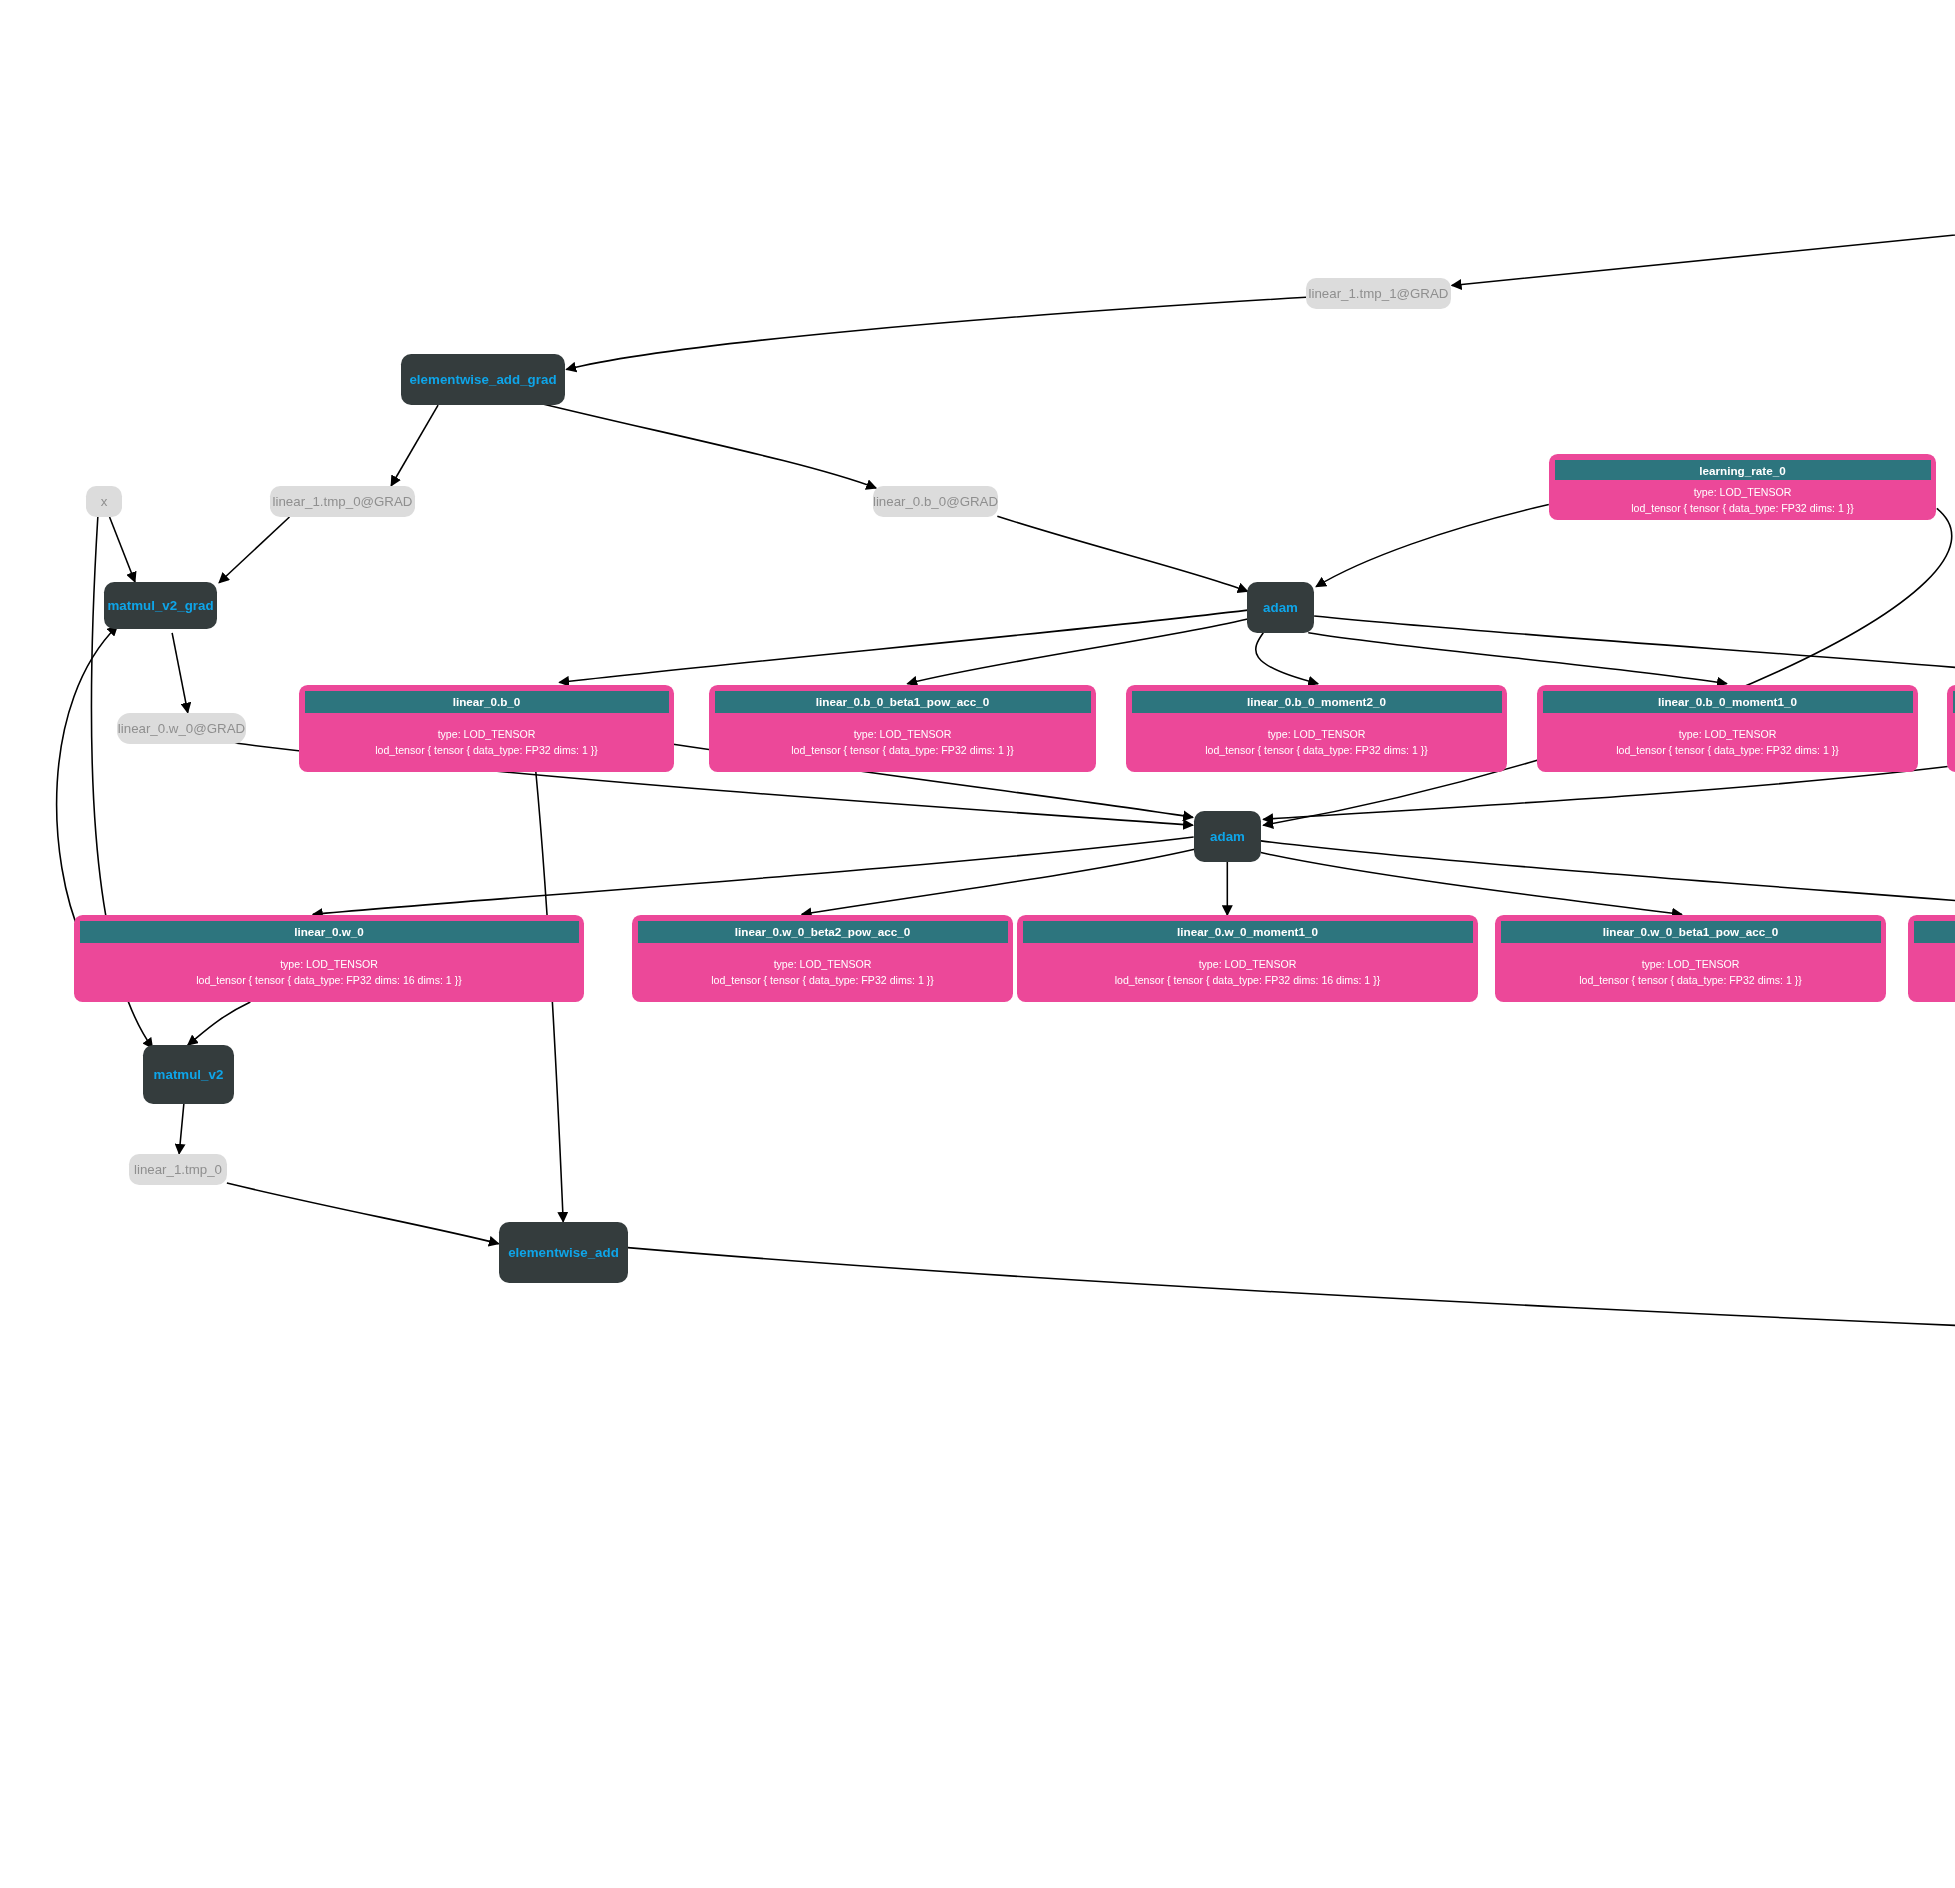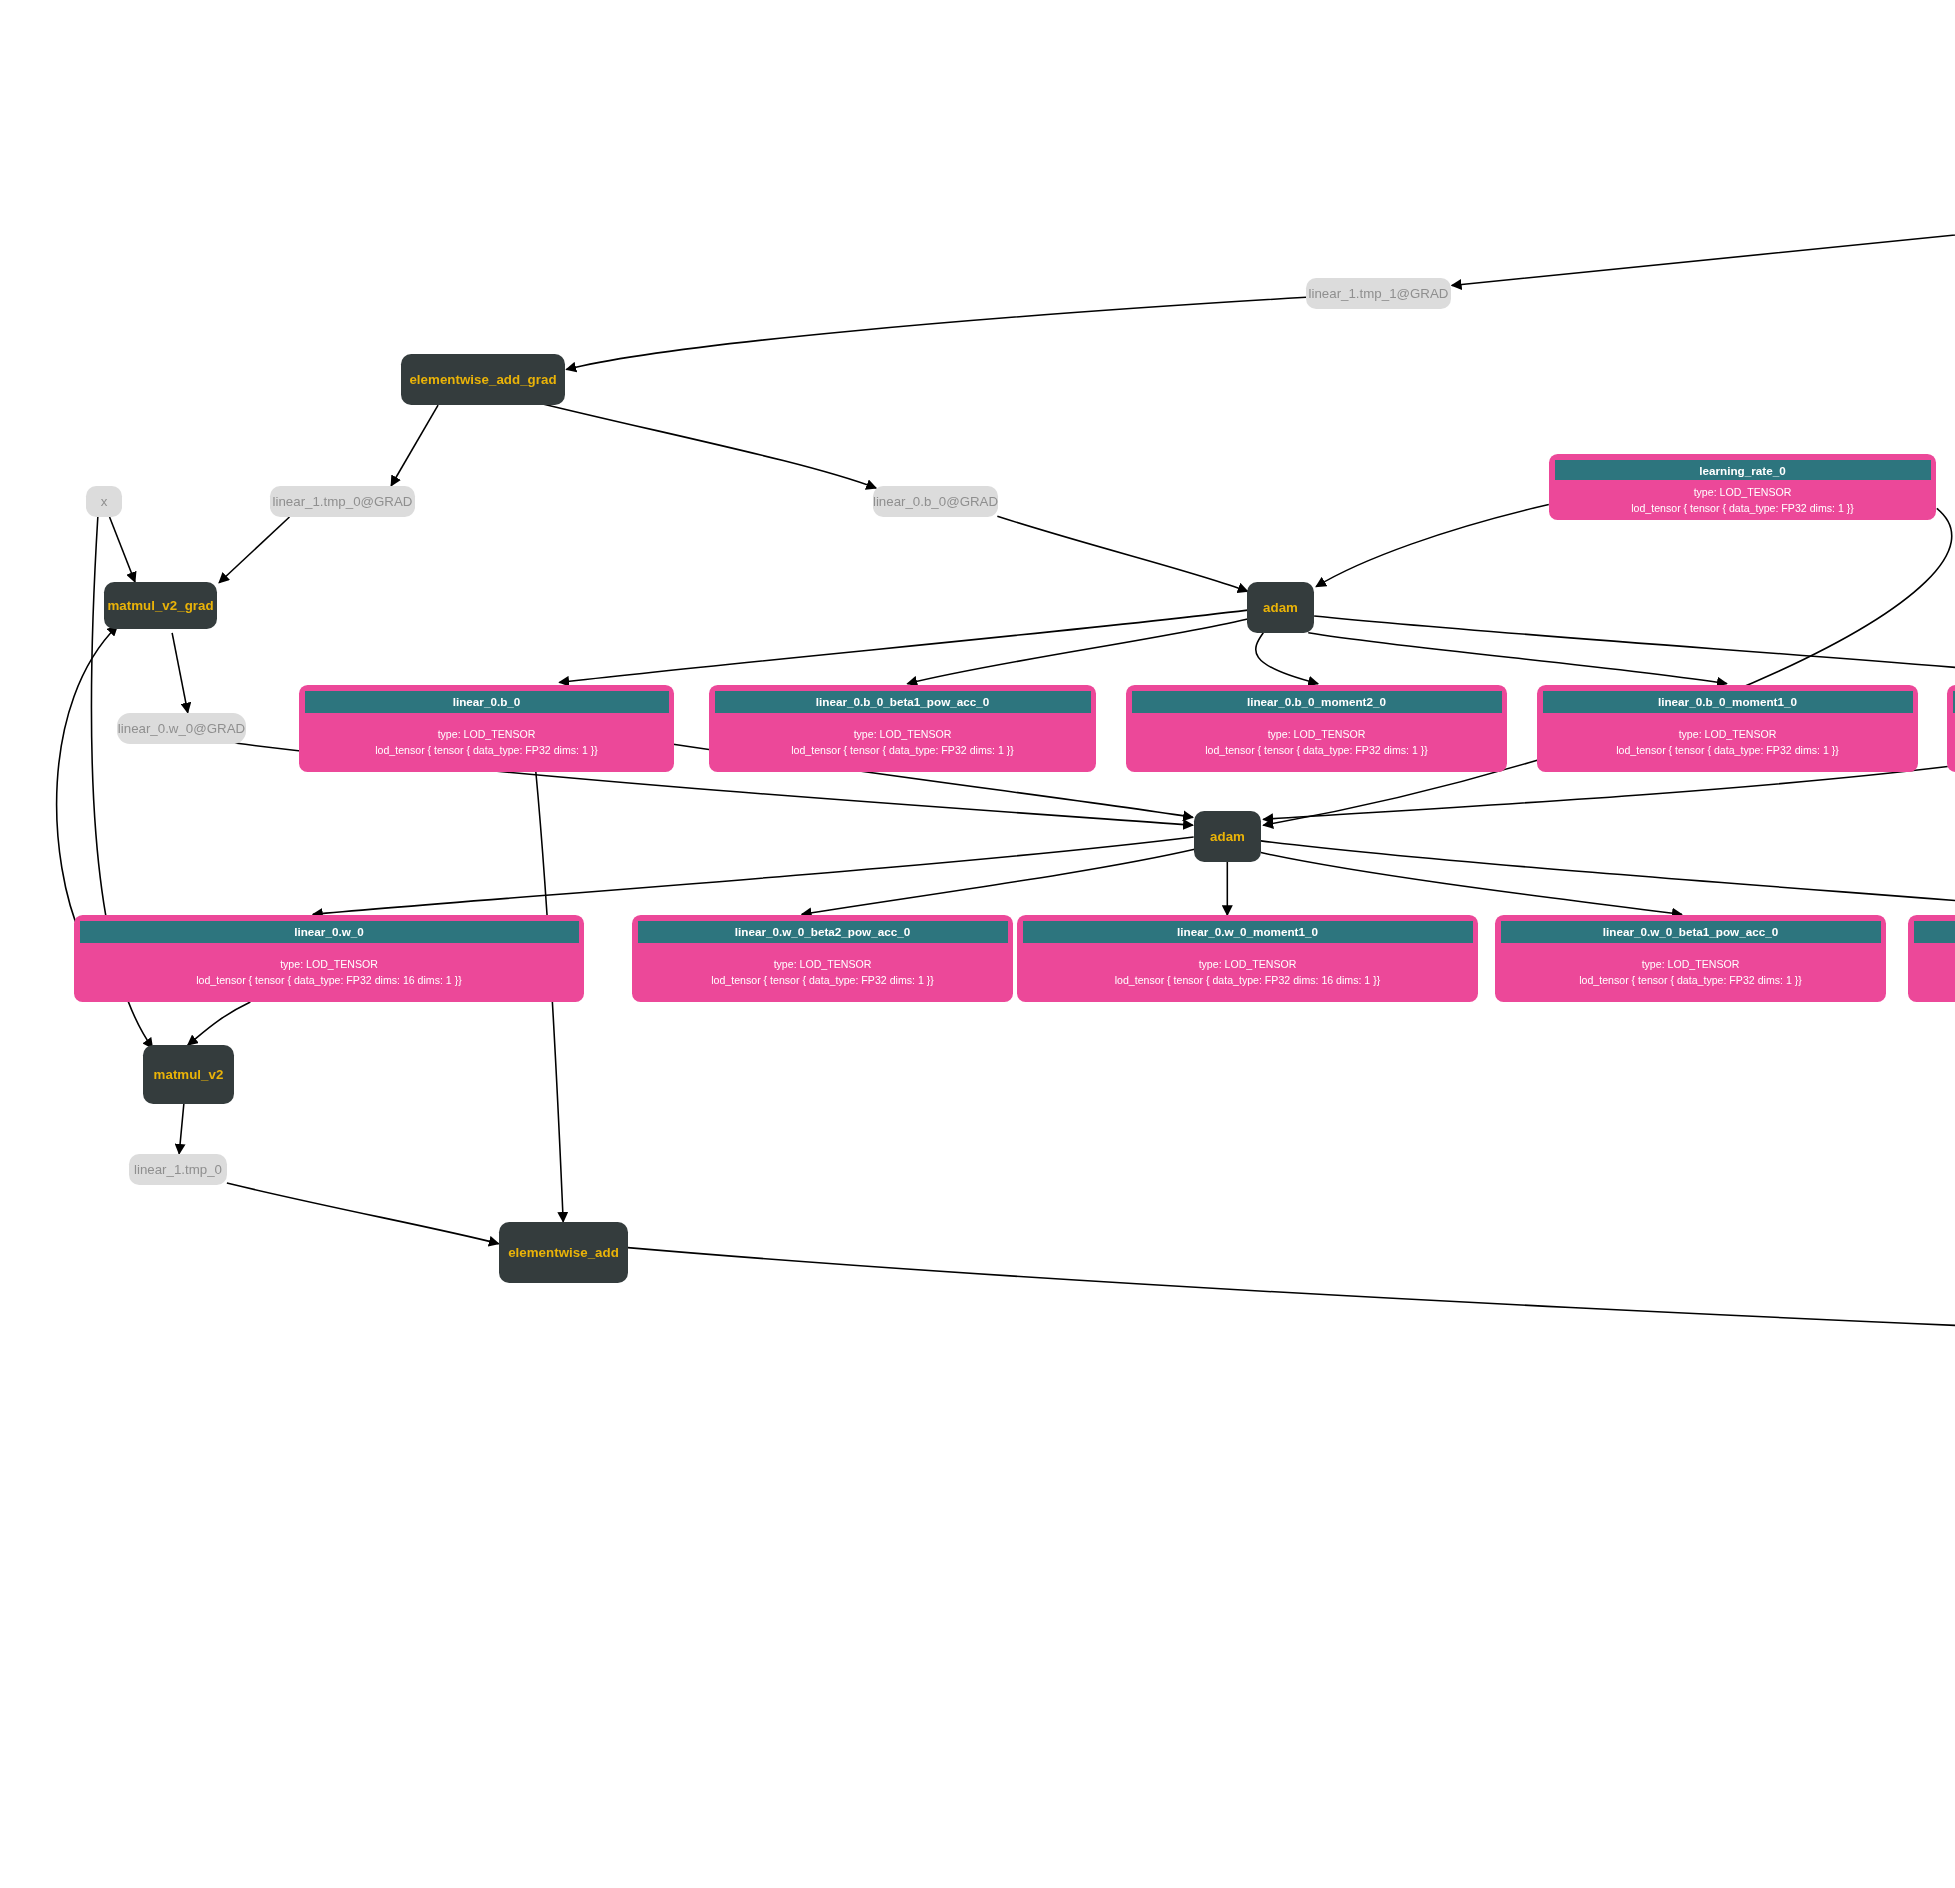--- a/index.html
+++ b/index.html
@@ -6,21 +6,21 @@
   body{font-family:"Liberation Sans", sans-serif;}
   #canvas{position:relative;width:2543px;height:1889px;background:#fff;overflow:hidden;}
   #edges{position:absolute;left:0;top:0;width:2543px;height:1889px;pointer-events:none;}
 
   .node{position:absolute;box-sizing:border-box;}
 
   
   .op{
     background:#343c3d;border-radius:10.2px;
     display:flex;align-items:center;justify-content:center;
-    color:#eab308;font-weight:bold;text-align:center;
+    color:#0ea5e9;font-weight:bold;text-align:center;
     font-size:13.3px;letter-spacing:0.04px;
     padding:0 5.5px;
   }
 
   
   .var{
     background:#dcdcdc;border-radius:10.2px;
     display:flex;align-items:center;justify-content:center;
     color:#8f8f8f;font-weight:normal;text-align:right;
     font-size:13.3px;

